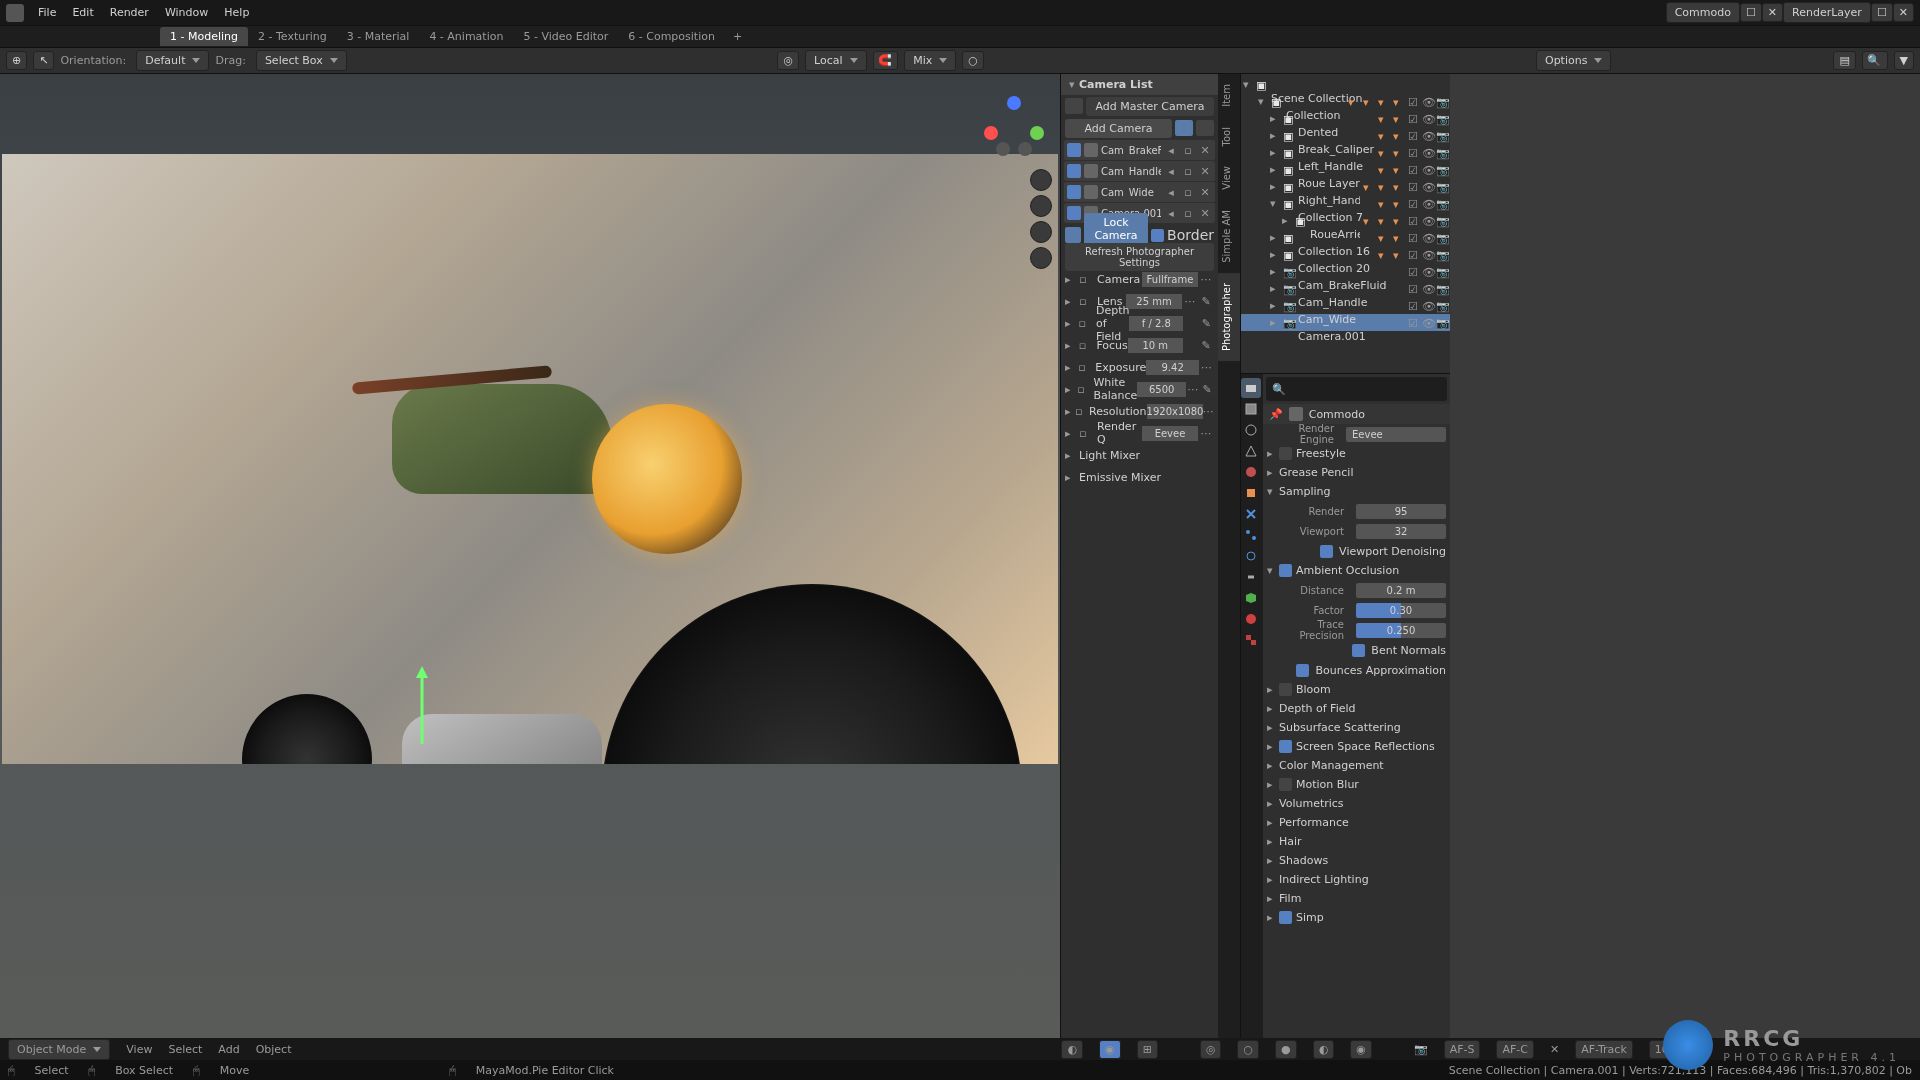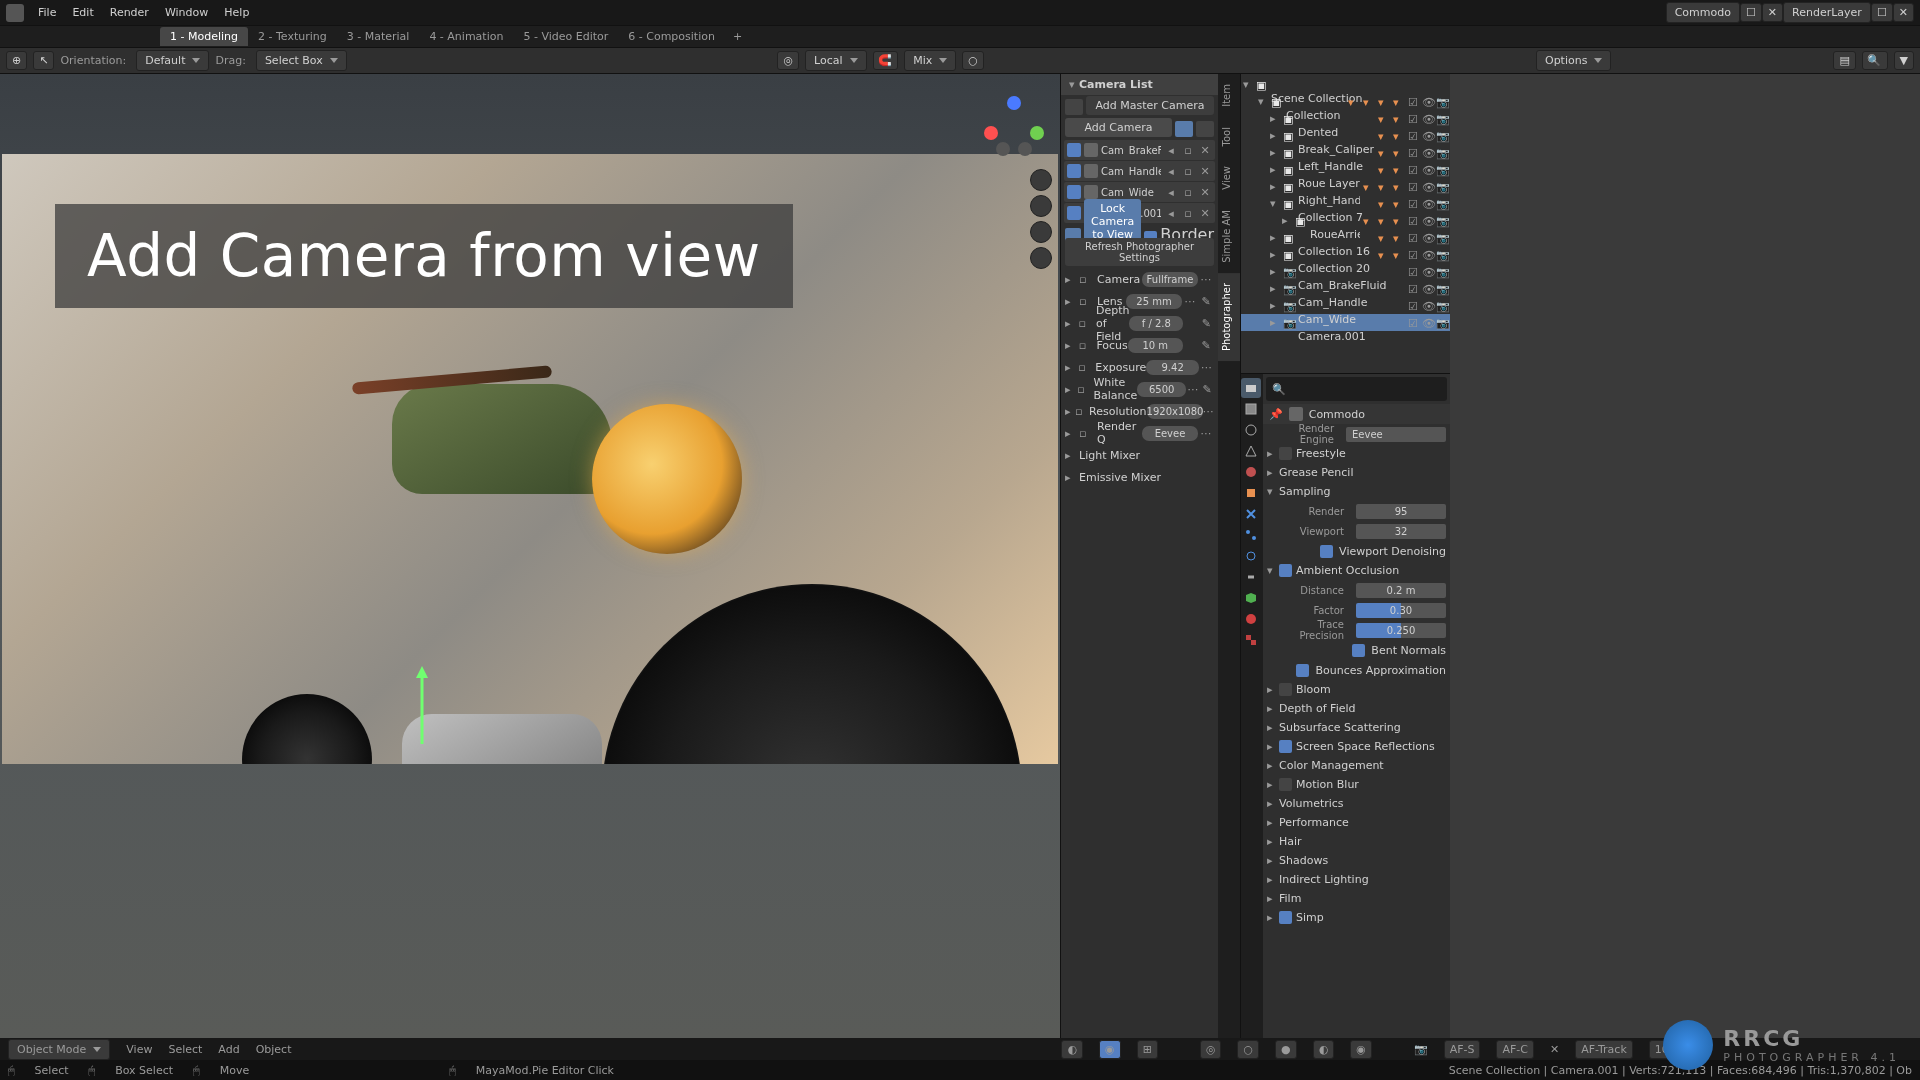--- a/index.html
+++ b/index.html
@@ -37,34 +37,34 @@
   .tank{position:absolute;width:220px;height:110px;background:linear-gradient(150deg,#6a7a4a,#3a4a2a);border-radius:40px 60px 20px 30px;}
   .statusbar{height:22px;background:var(--bg-darker);display:flex;align-items:center;padding:0 8px;gap:16px;color:var(--text-dim);}
   .bottombar{height:20px;background:#111;display:flex;align-items:center;padding:0 8px;gap:20px;color:var(--text-dim);}
   
   .npanel{width:180px;background:var(--panel-dark);border-left:1px solid #111;display:flex;}
   .npanel .tabs{width:22px;background:var(--bg-dark);display:flex;flex-direction:column;}
   .vtab{writing-mode:vertical-rl;transform:rotate(180deg);padding:10px 3px;color:var(--text-dim);cursor:pointer;font-size:10px;}
   .vtab.active{background:var(--panel);color:#fff;}
   .npanel .content{flex:1;overflow:hidden;}
   .np-header{padding:4px 8px;background:#404040;font-weight:bold;display:flex;align-items:center;}
-  .np-row{display:flex;align-items:flex-end;padding:2px 4px;gap:3px;height:22px;}
+  .np-row{display:flex;align-items:center;padding:2px 4px;gap:3px;height:22px;}
   .np-btn{flex:1;background:#555;padding:3px 4px;text-align:center;border-radius:3px;cursor:pointer;}
   .np-btn.blue{background:var(--highlight);color:#fff;}
   .np-btn.dark{background:#3d3d3d;}
   .cam-item{display:flex;align-items:center;padding:2px 3px;gap:3px;background:#3d3d3d;margin:1px 3px;border-radius:2px;height:20px;}
   .cam-item .chk{width:14px;height:14px;background:var(--accent);border-radius:2px;flex-shrink:0;}
   .cam-item .ico{width:14px;height:14px;background:#666;border-radius:2px;flex-shrink:0;}
   .cam-item .nm{flex:1;overflow:hidden;white-space:nowrap;font-size:10px;}
   .cam-item .x{width:14px;color:var(--text-dim);cursor:pointer;flex-shrink:0;text-align:center;}
   .prop-row{display:flex;align-items:center;padding:2px 4px;height:22px;}
   .prop-row .ex{width:14px;color:var(--text-dim);}
   .prop-row .pi{width:14px;margin-right:4px;color:var(--text-dim);}
   .prop-row .pl{flex:1;}
-  .prop-row .pv{width:56px;background:#555;text-align:center;border-radius:7px;padding:2px 0;font-size:10px;}
+  .prop-row .pv{width:56px;background:#555;text-align:center;border-radius:0;padding:2px 0;font-size:10px;}
   .prop-row .dots{width:16px;color:var(--text-dim);text-align:center;}
   .prop-row .pick{width:16px;color:var(--text-dim);text-align:center;}
   
   .rightcol{width:210px;background:var(--panel-dark);border-left:1px solid #111;display:flex;flex-direction:column;}
   .outliner{flex:0 0 300px;overflow:hidden;border-bottom:1px solid #111;}
   .out-tree{padding:2px 0;}
   .tree-row{display:flex;align-items:center;padding:1px 2px;height:17px;font-size:10px;gap:3px;}
   .tree-row.sel{background:var(--highlight);}
   .tree-row .ind{flex-shrink:0;}
   .tree-row .ti{width:12px;height:12px;flex-shrink:0;}
@@ -177,21 +177,20 @@
         <div class="headlight" style="left:330px;top:80px;"></div>
         <div style="position:absolute;left:90px;top:50px;width:200px;height:12px;background:linear-gradient(90deg,#7a4028,#3a2818);border-radius:6px;transform:rotate(-5deg);"></div>
         <div style="position:absolute;left:140px;bottom:50px;width:200px;height:120px;background:linear-gradient(150deg,#c0c0c0,#707070);border-radius:30px;"></div>
       </div>
 
       <svg style="position:absolute;left:390px;bottom:10px;" width="60" height="90">
         <line x1="30" y1="80" x2="30" y2="10" stroke="#70ff70" stroke-width="3"></line>
         <polygon points="30,2 24,14 36,14" fill="#70ff70"></polygon>
       </svg>
     </div>
-    <div class="overlay-title">Add Camera from view</div>
 
     <div class="gizmo">
       <div class="c" style="left:23px;top:0;background:#4a7aff;"></div>
       <div class="c" style="left:0;top:30px;background:#ff5050;"></div>
       <div class="c" style="right:0;top:30px;background:#70d050;"></div>
       <div class="c" style="left:12px;top:46px;background:#555;"></div>
       <div class="c" style="right:12px;top:46px;background:#555;"></div>
     </div>
     <div class="viewport-icons">
       <div class="vp-icon"></div>
@@ -249,21 +248,21 @@
             <span class="x">◂</span>
             <span class="x">▫</span>
             <span class="x">✕</span>
           </div>
         </div>
 
       <div class="np-row">
         <span style="width:16px;height:16px;background:var(--highlight);border-radius:2px;"></span>
         <div class="np-btn blue">Lock Camera to View</div>
         <span style="width:13px;height:13px;background:var(--accent);border-radius:2px;"></span>
-        <span style="font-size:16px;text-decoration:underline;">Border</span>
+        <span style="font-size:14px;">Border</span>
       </div>
       <div class="np-row">
           <div class="np-btn dark" style="font-size:10px;">Refresh Photographer Settings</div>
         </div>
 
       <div id="cam-props">
           <div class="prop-row">
             <span class="ex">▸</span>
             <span class="pi">▫</span>
             <span class="pl">Camera</span>

